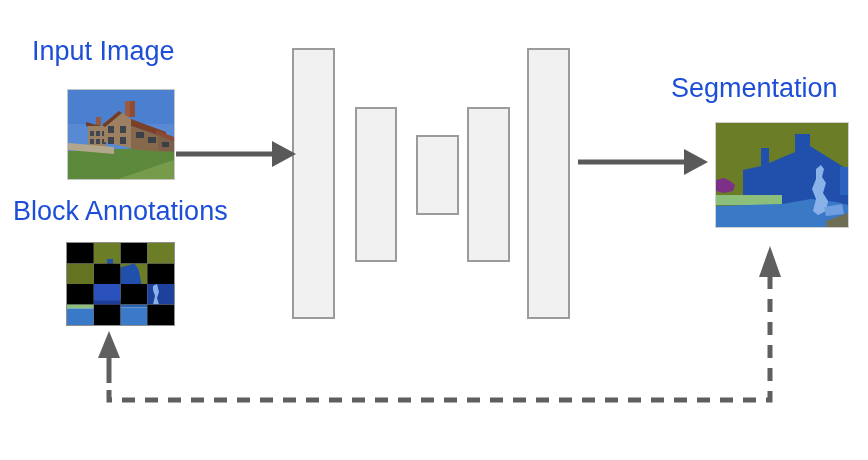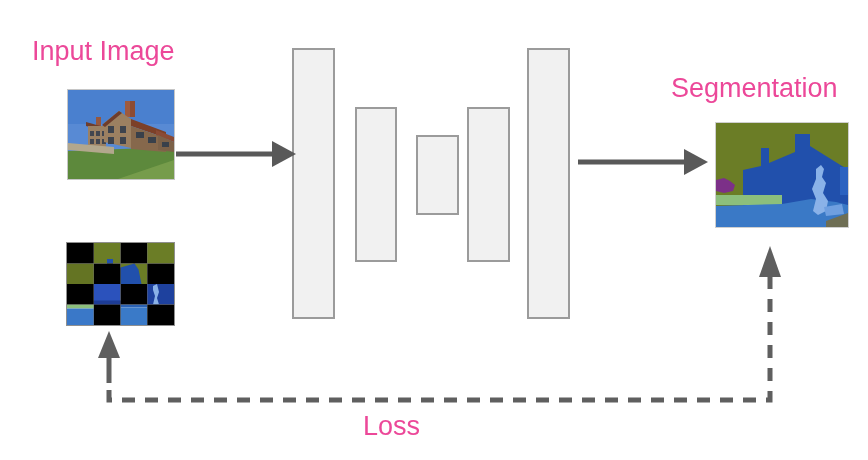--- a/index.html
+++ b/index.html
@@ -9,21 +9,21 @@
     position: relative;
     width: 868px;
     height: 460px;
     background: #ffffff;
     overflow: hidden;
   }
   .label {
     position: absolute;
     font-size: 27px;
     line-height: 31px;
-    color: #ec4899;
+    color: #1d4ed8;
     white-space: nowrap;
   }
   .img-frame {
     position: absolute;
     border: 1px solid #c6c6c6;
     background: #fff;
   }
   .img-frame svg { display: block; }
   .net-bar {
     position: absolute;
@@ -36,22 +36,22 @@
     width: 868px; height: 460px;
     pointer-events: none;
   }
 </style>
 </head>
 <body>
 
 <div class="canvas">
 
   <div class="label" style="left:32px; top:36px;">Input Image</div>
+  <div class="label" style="left:13px; top:196px;">Block Annotations</div>
   <div class="label" style="left:671px; top:73px;text-align:right;">Segmentation</div>
-  <div class="label" style="left:363px; top:411px;">Loss</div>
 
   <div class="img-frame" style="left:67px; top:89px; width:108px; height:91px;">
     <svg width="106" height="89" viewBox="0 0 106 89">
       <rect x="0" y="0" width="106" height="89" fill="#4a80cf"></rect>
       <rect x="0" y="34" width="106" height="28" fill="#6b97da" opacity="0.45"></rect>
       <polygon points="0,61 106,57 106,89 0,89" fill="#5d893c"></polygon>
       <polygon points="50,89 106,70 106,89" fill="#82a451" opacity="0.7"></polygon>
 
       <rect x="28" y="27" width="5" height="9" fill="#955840"></rect>
       <polygon points="18,32 40,38 40,42 18,36" fill="#6f3d2c"></polygon>

